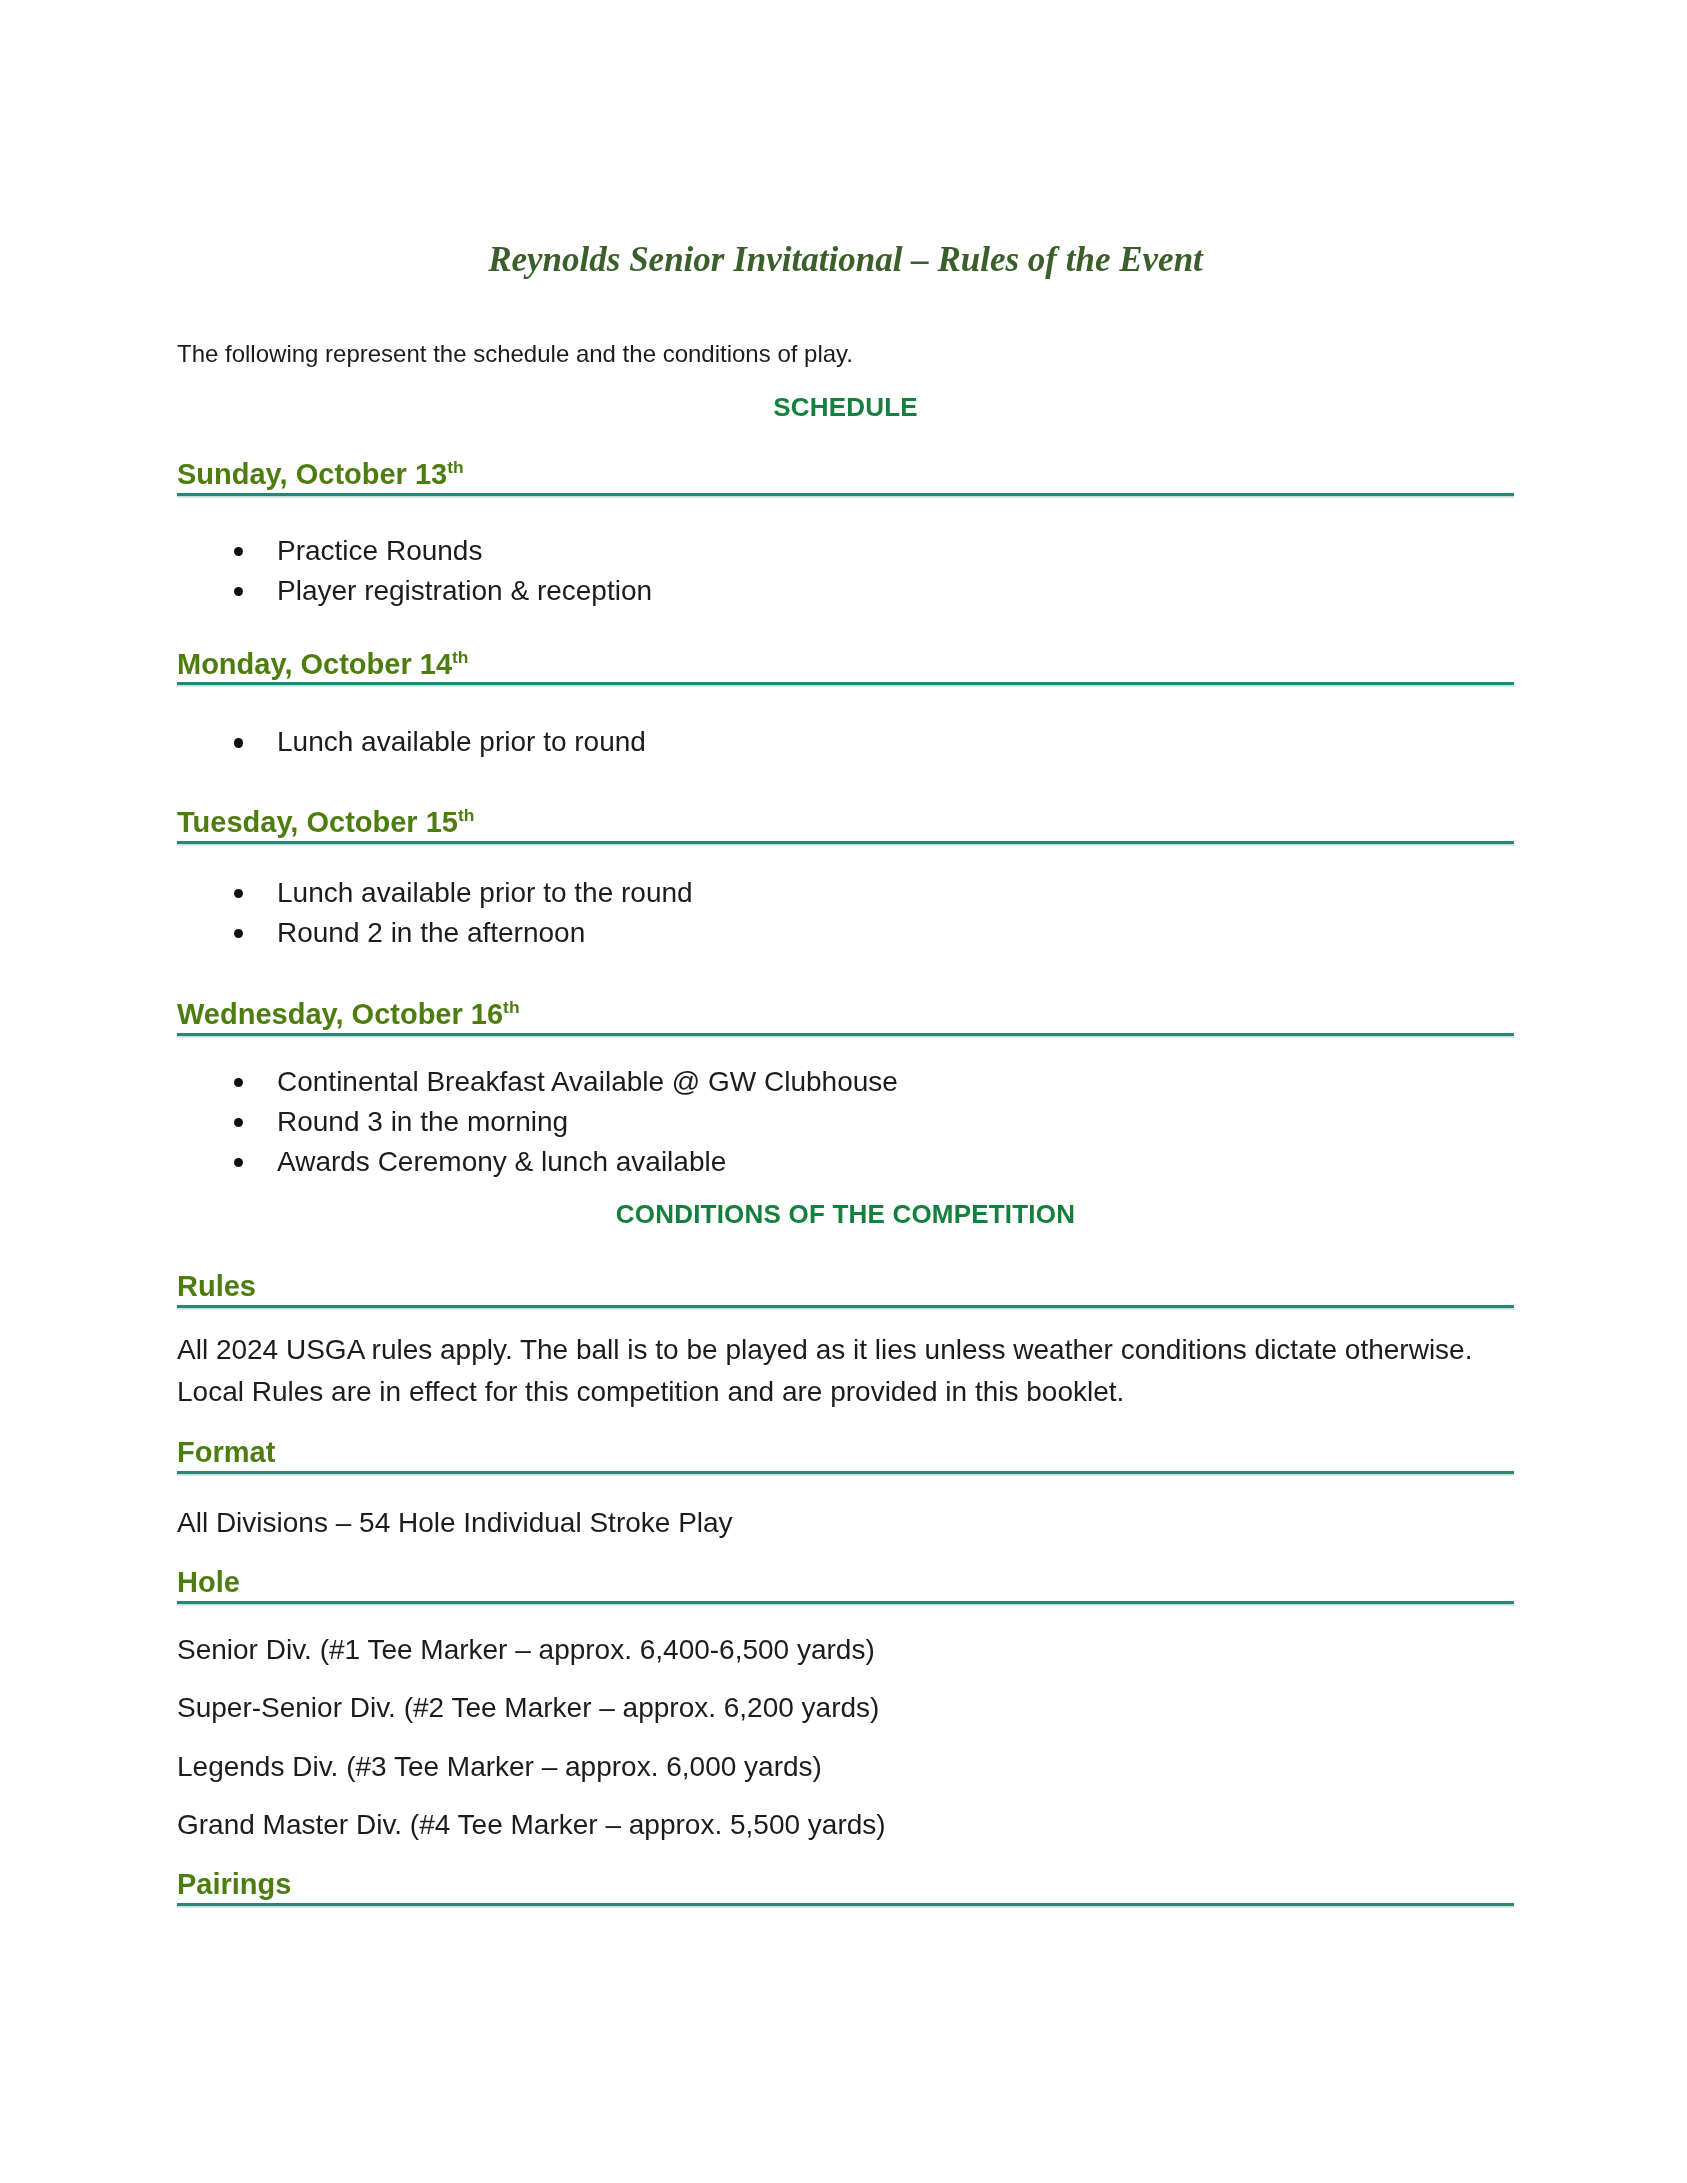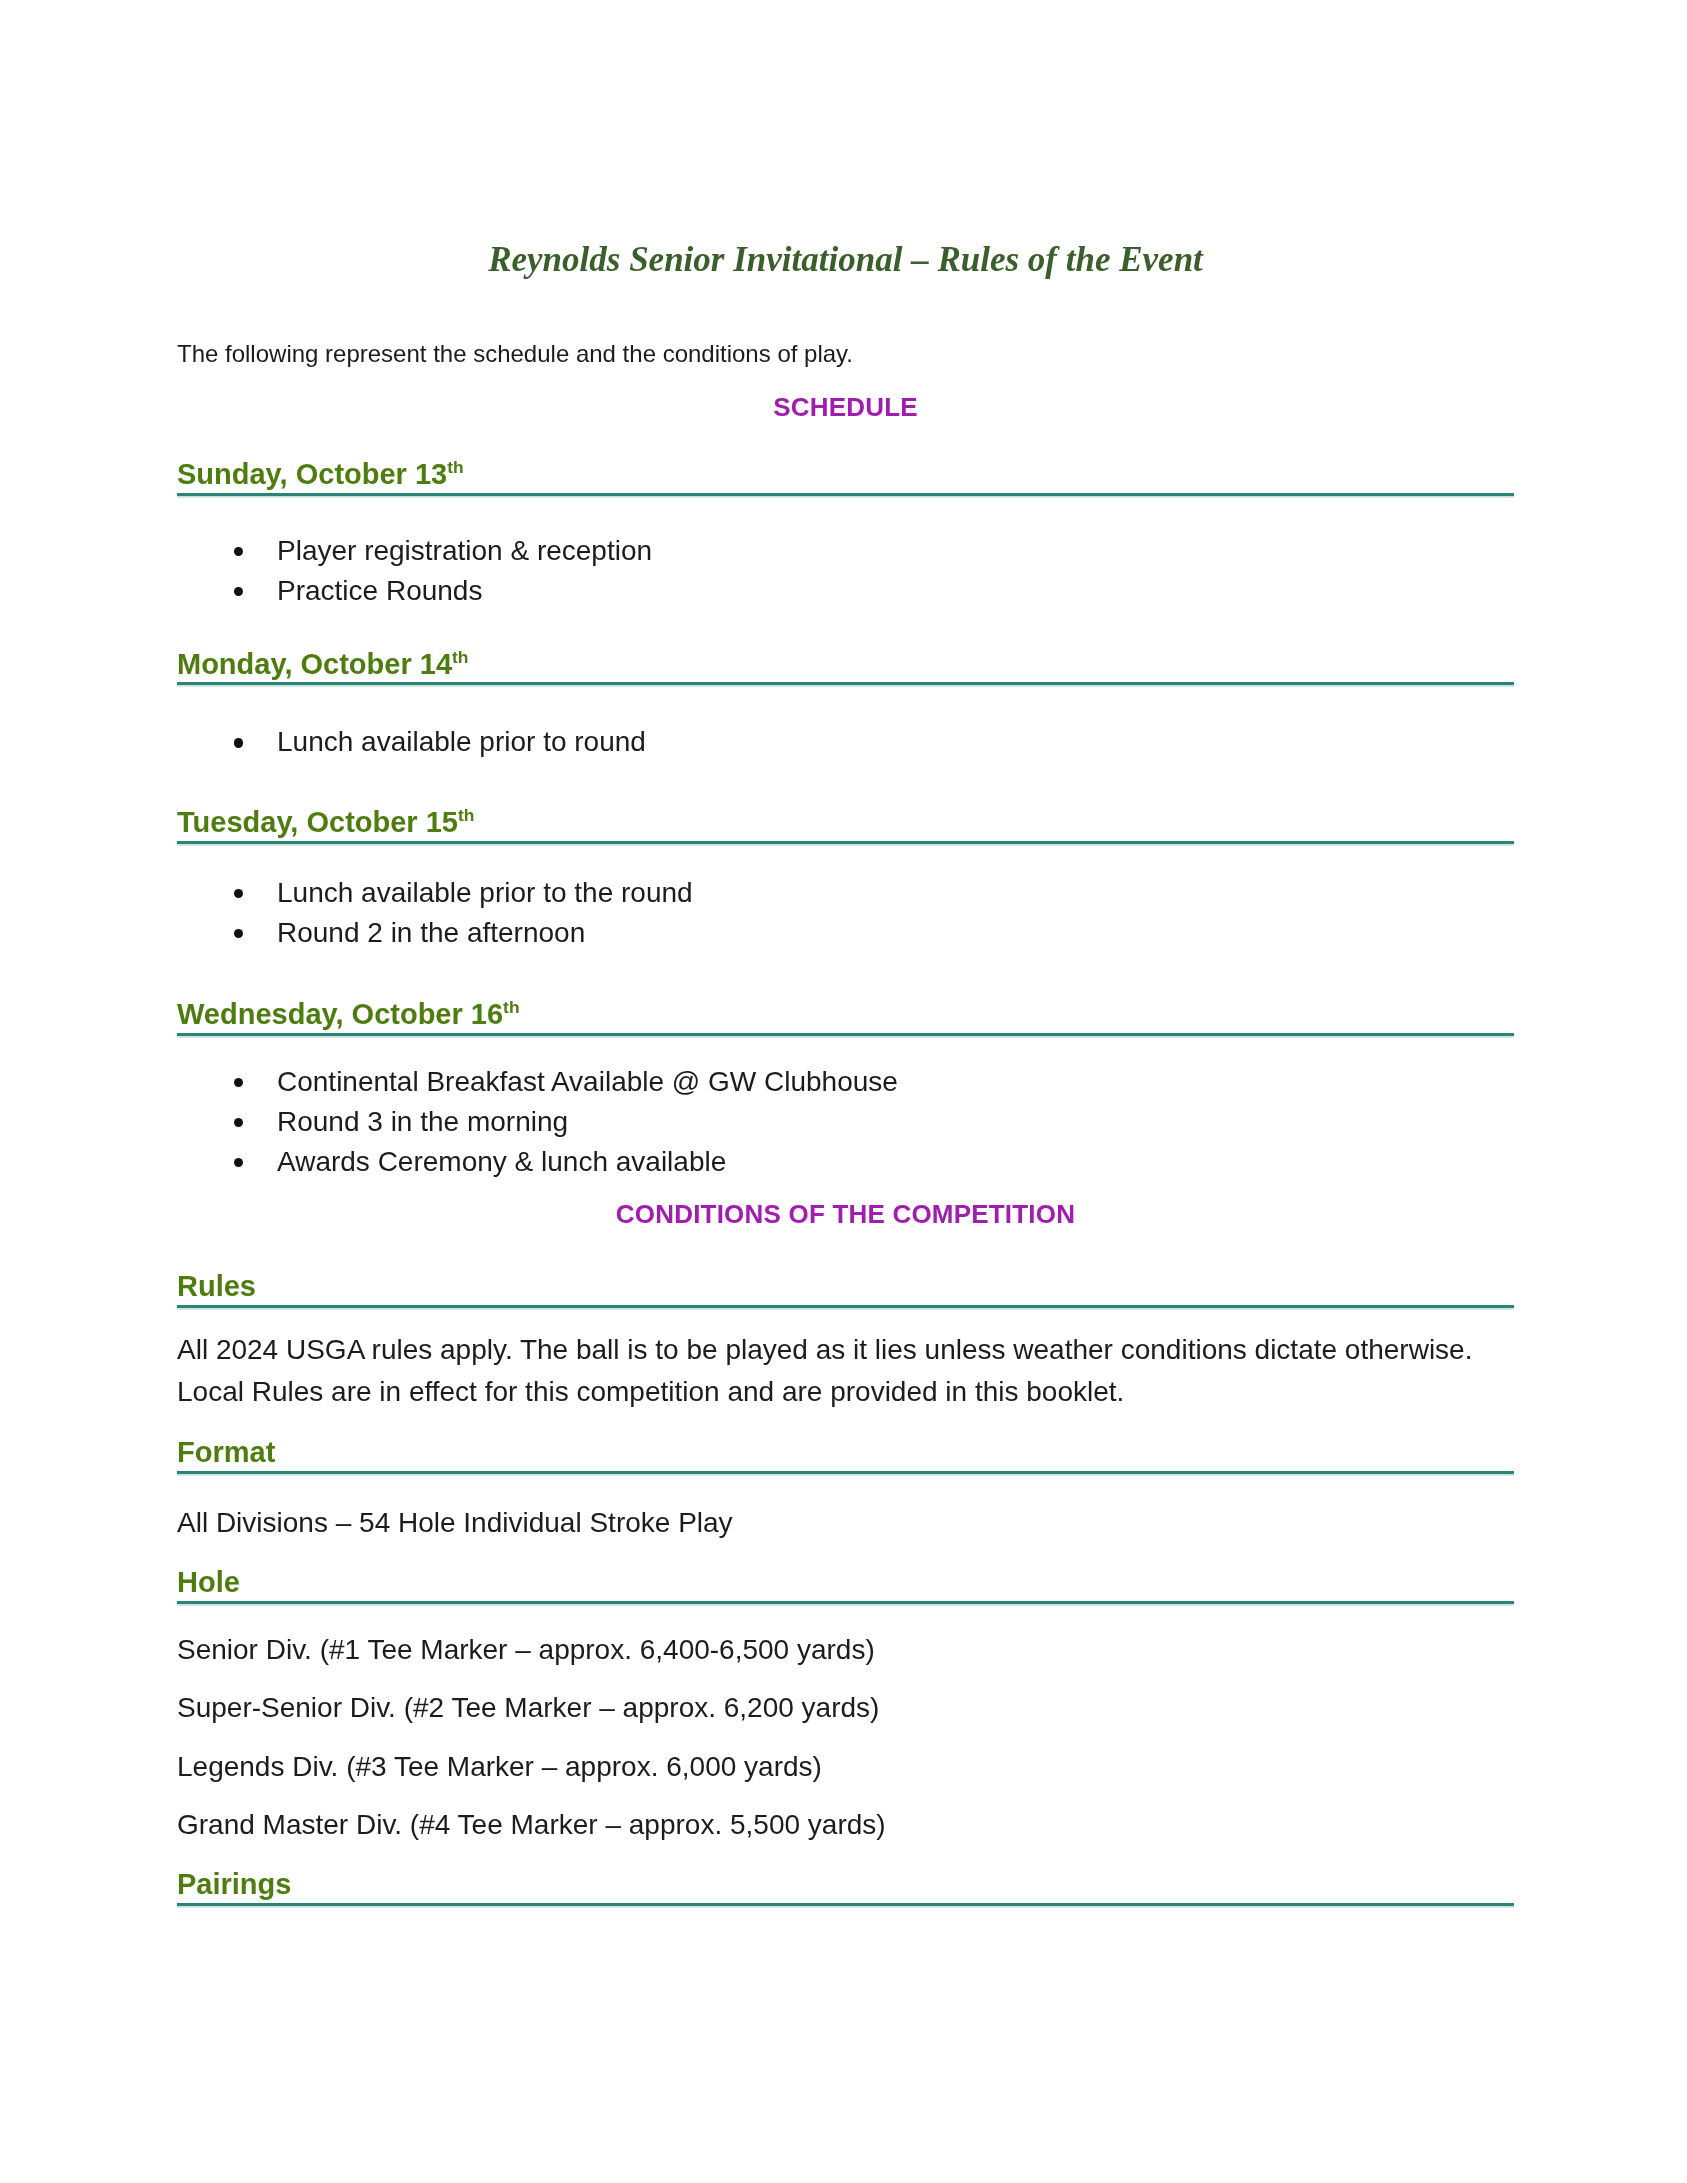--- a/index.html
+++ b/index.html
@@ -26,21 +26,21 @@
   .intro {
     margin-top: 56px;
     font-size: 24px;
     line-height: 35px;
   }
   .center-heading {
     text-align: center;
     font-weight: bold;
     font-size: 26px;
     line-height: 30px;
-    color: #a21caf;
+    color: #15803d;
     letter-spacing: 0.2px;
   }
   #schedule-heading { margin-top: 21px; }
   #conditions-heading { margin-top: 17.7px; }
   .rule-heading {
     color: #4d7c0f;
     font-weight: bold;
     font-size: 29px;
     line-height: 34px;
     border-bottom: 3.4px solid #2a8576;
@@ -104,22 +104,22 @@
 <div class="page">
 
   <div class="doc-title">Reynolds Senior Invitational – Rules of the Event</div>
 
   <div class="intro">The following represent the schedule and the conditions of play.</div>
 
   <div id="schedule-heading" class="center-heading">SCHEDULE</div>
 
   <div id="day-0" class="rule-heading"><span>Sunday, October 13</span><sup>th</sup></div>
   <ul id="day-0-list" class="bullets">
+    <li>Practice Rounds</li>
     <li>Player registration &amp; reception</li>
-    <li>Practice Rounds</li>
   </ul>
 
   <div id="day-1" class="rule-heading"><span>Monday, October 14</span><sup>th</sup></div>
   <ul id="day-1-list" class="bullets">
     <li>Lunch available prior to round</li>
   </ul>
 
   <div id="day-2" class="rule-heading"><span>Tuesday, October 15</span><sup>th</sup></div>
   <ul id="day-2-list" class="bullets">
     <li>Lunch available prior to the round</li>

